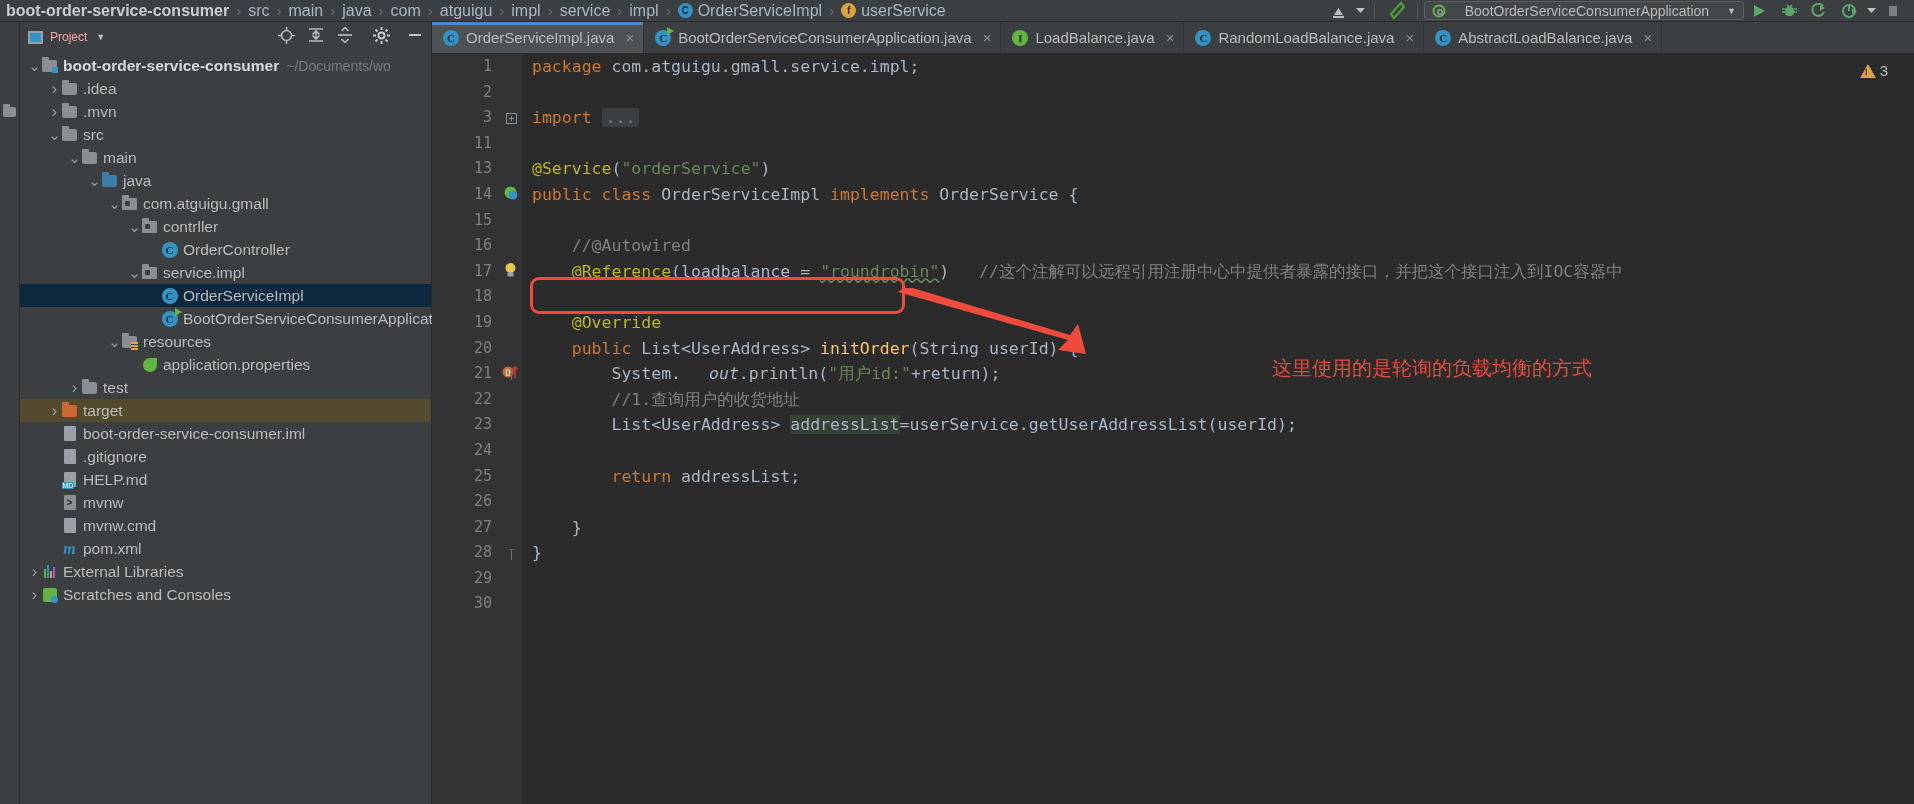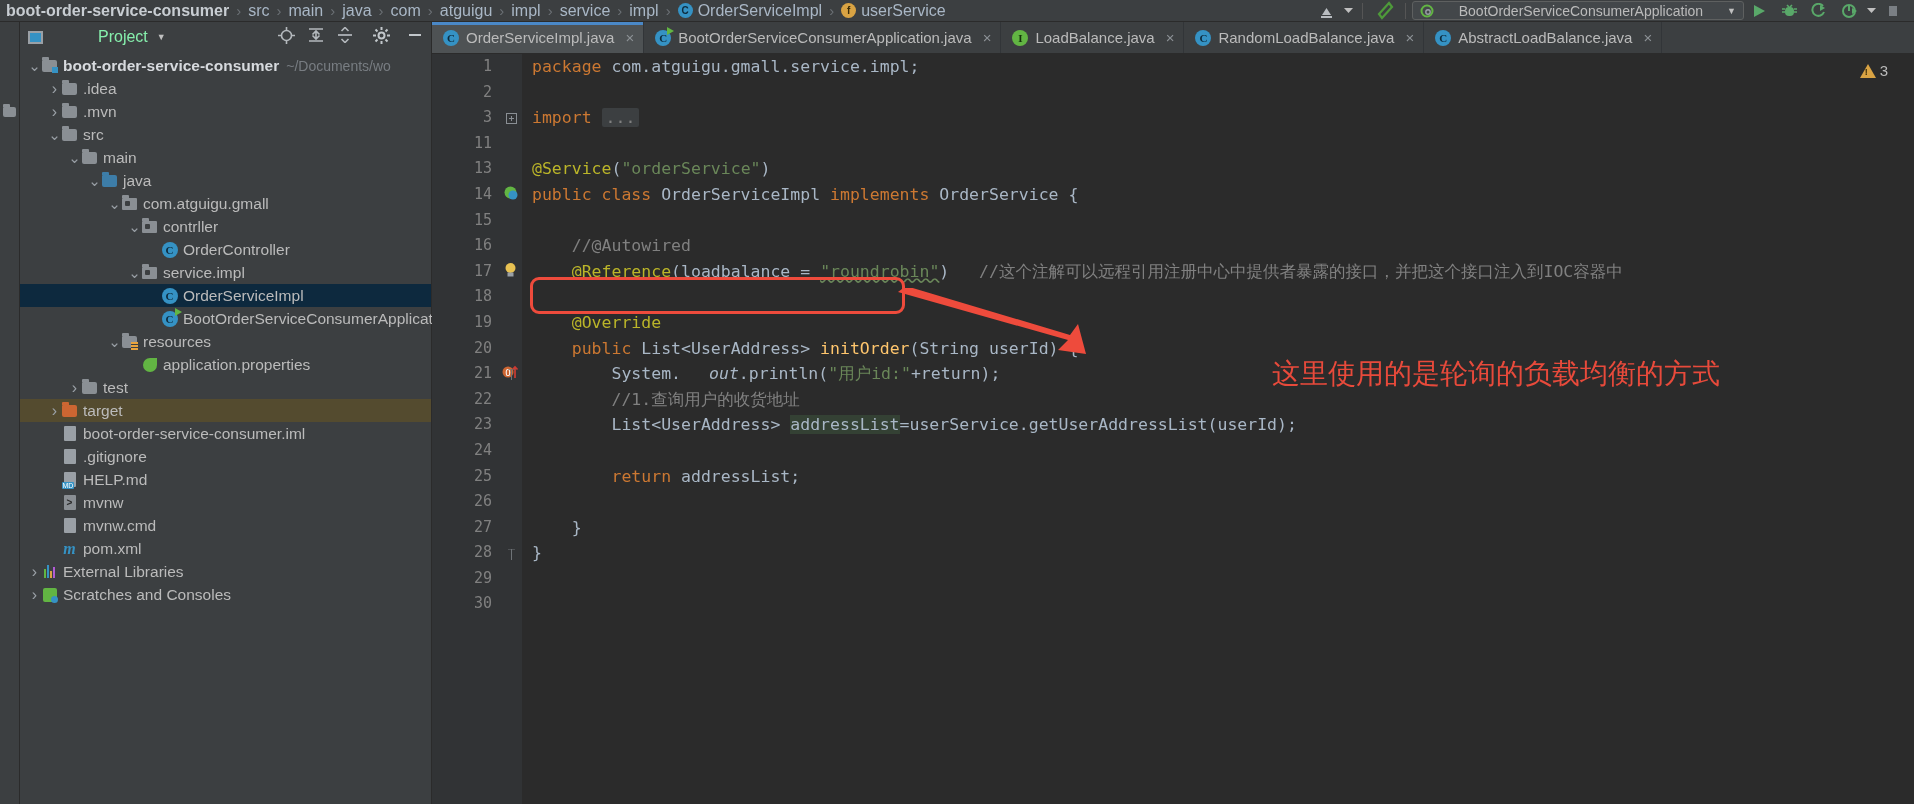--- a/index.html
+++ b/index.html
@@ -32,41 +32,41 @@
   .ci.cls { background: #3592c4; color: #0d2b3d; }
   .ci.fld { background: #d9a343; color: #3b2c08; }
 
   .topright { margin-left: auto; display: flex; align-items: center; gap: 0px; padding-right: 6px; }
   .tb-btn {
     width: 30px; height: 22px; display: flex; align-items: center; justify-content: center;
     color: #a9b7c6;
   }
   .tb-sep { width: 1px; height: 16px; background: #555; margin: 0 6px; }
   .runconf {
-    display: flex; align-items: center; gap: 24px;
+    display: flex; align-items: center; gap: 18px;
     height: 19px; padding: 0 7px; border: 1px solid #5e6060; border-radius: 3px;
     background: #43474a; color: #bbbbbb; font-size: 14px; white-space: nowrap;
   }
   .runconf .cdown { font-size: 9px; color: #c0c0c0; }
 
   
   .toolstrip {
     position: absolute; left: 0; top: 22px; width: 20px; height: 782px;
     background: #3c3f41; border-right: 1px solid #2b2b2b;
   }
 
   
   .projpanel {
     position: absolute; left: 20px; top: 22px; width: 412px; height: 782px;
     background: #3c3f41; border-right: 1px solid #2b2b2b;
   }
   .proj-header {
     height: 30px; display: flex; align-items: center; padding: 0 8px; gap: 7px;
   }
-  .proj-title { font-size: 16px; color: #86efac; margin-left: 48px; }
+  .proj-title { font-size: 12px; color: #fca5a5; }
   .proj-box {
     width: 15px; height: 13px; border: 2px solid #9aa0a6; background: #3592c4;
   }
   .proj-caret { font-size: 9px; color: #c0c0c0; margin-left: 2px; }
   .proj-actions { margin-left: auto; display: flex; align-items: center; gap: 13px; color: #a9b7c6; }
 
   .tree { position: relative; padding-top: 2px; font-size: 15.5px; color: #bbbbbb; }
   .trow {
     display: flex; align-items: center; height: 23px; white-space: nowrap;
     padding-right: 4px;
@@ -163,21 +163,21 @@
   .tri::after{content:"!";position:absolute;left:-3px;top:3px;font-size:9px;color:#3b2c08;font-weight:bold;}
   .scrollzone { position:absolute; right:0; top:0; width: 14px; height: 750px; background: #2b2b2b; }
 
   
   .anno-box {
     position: absolute; border: 3px solid #ee4b3c; border-radius: 9px;
     left: 530px; top: 277px; width: 375px; height: 37px; pointer-events: none;
   }
   .anno-text {
     position: absolute; left: 1272px; top: 355px;
-    font-size: 28px; color: #e84a3b; white-space: nowrap;
+    font-size: 20px; color: #e84a3b; white-space: nowrap;
     font-family: "DejaVu Sans", sans-serif;
   }
   .anno-arrow { position: absolute; left: 890px; top: 288px; pointer-events: none; }
 </style>
 </head>
 <body>
 
 <div id="app">
 
   <div class="topbar">

